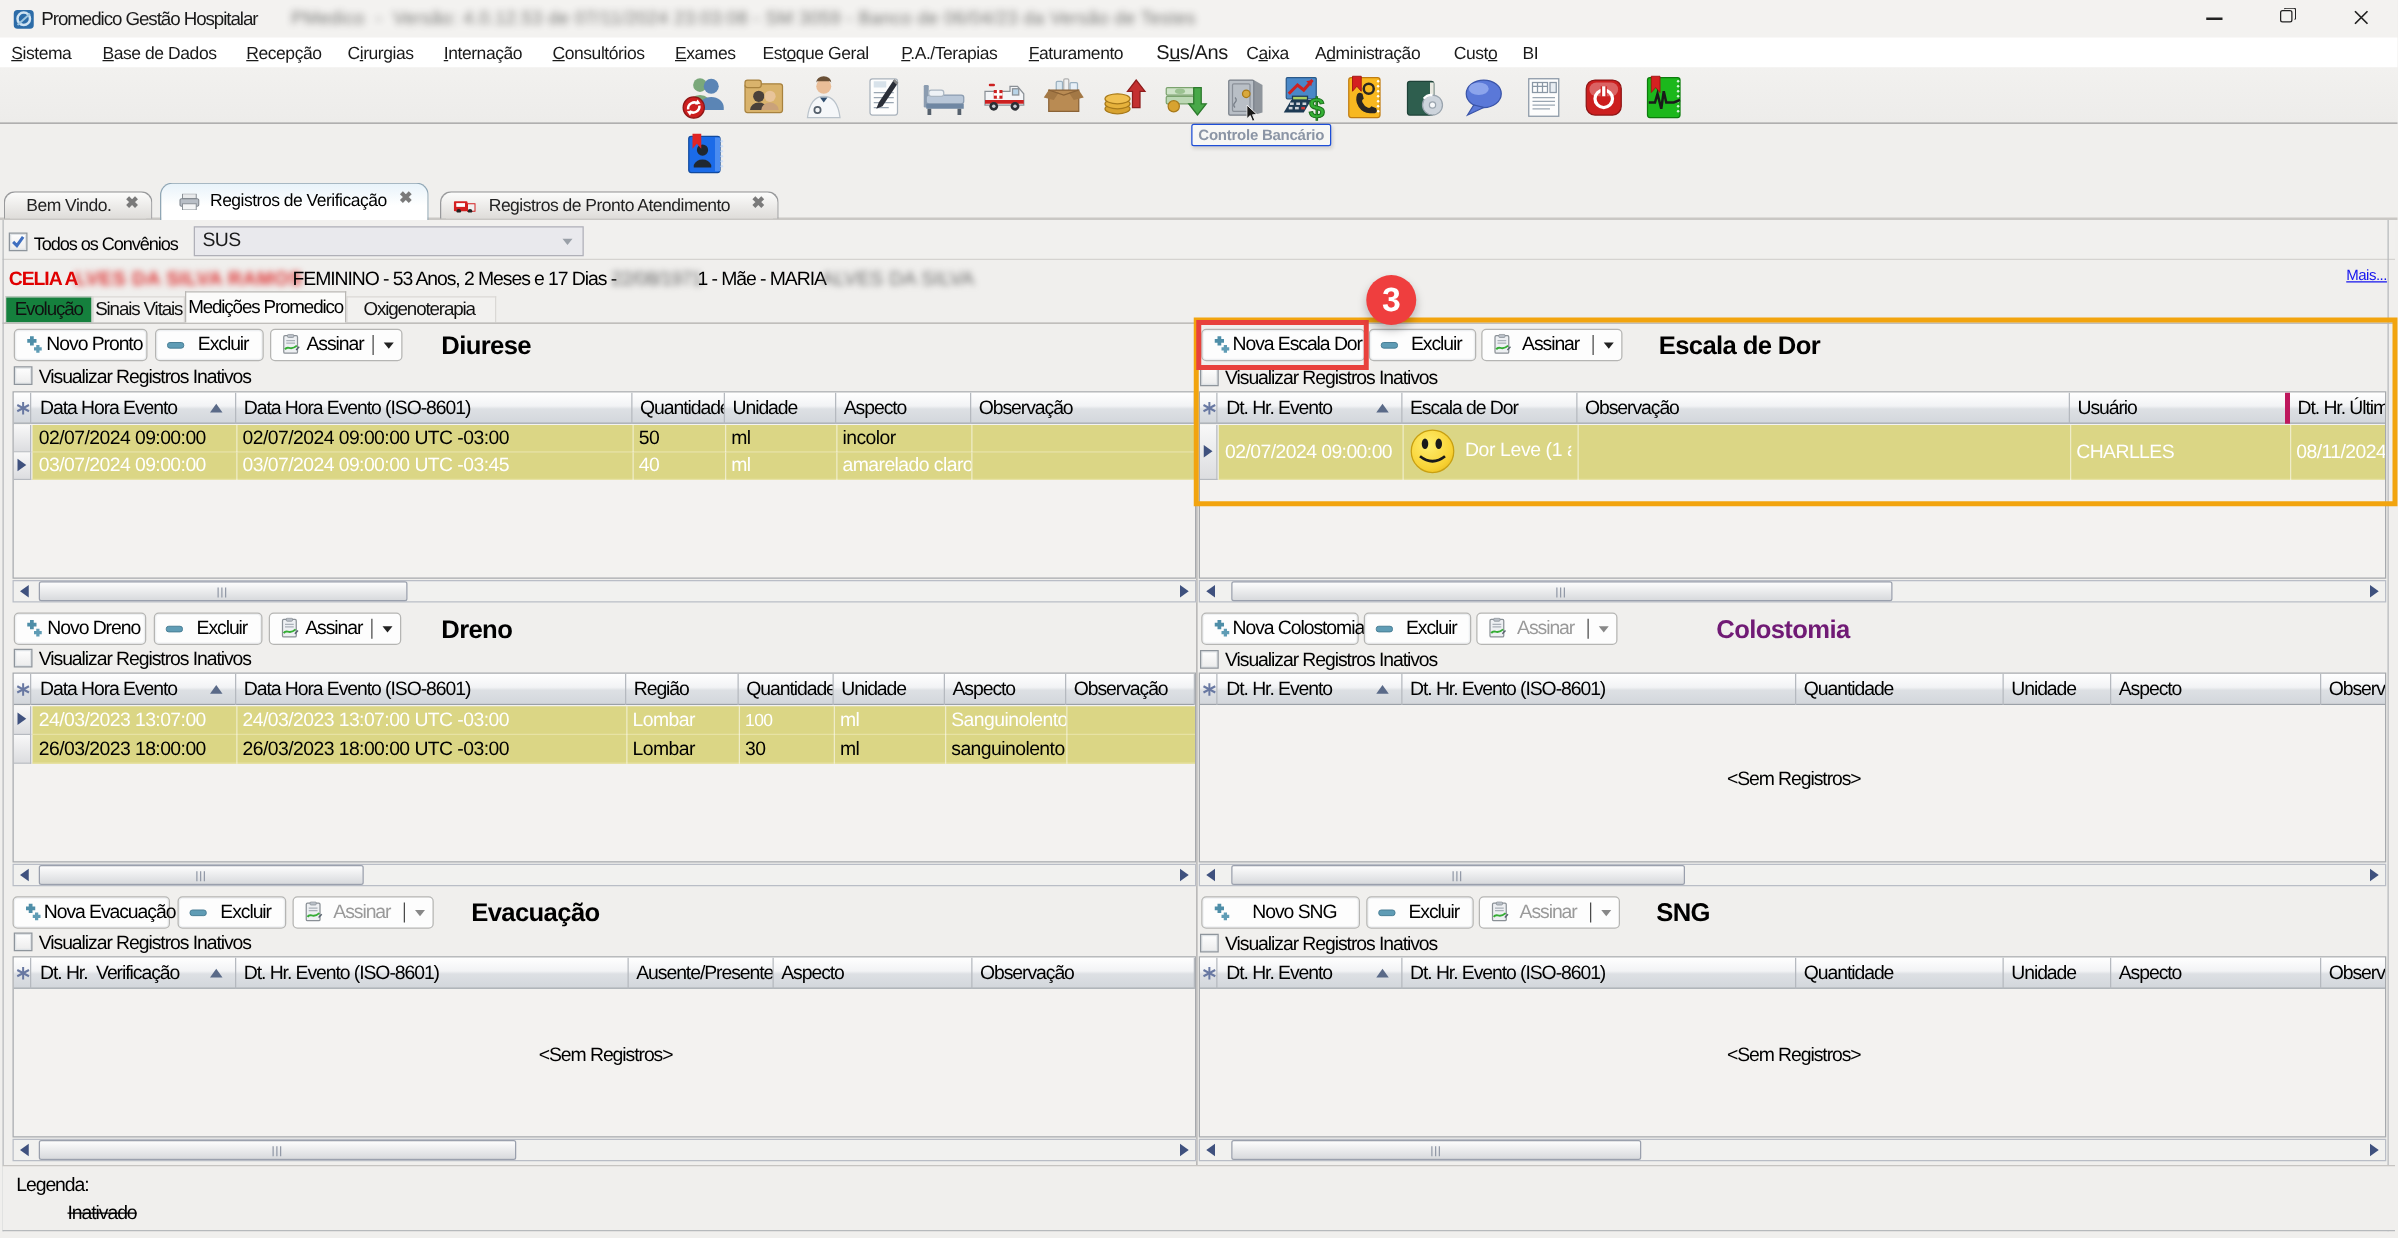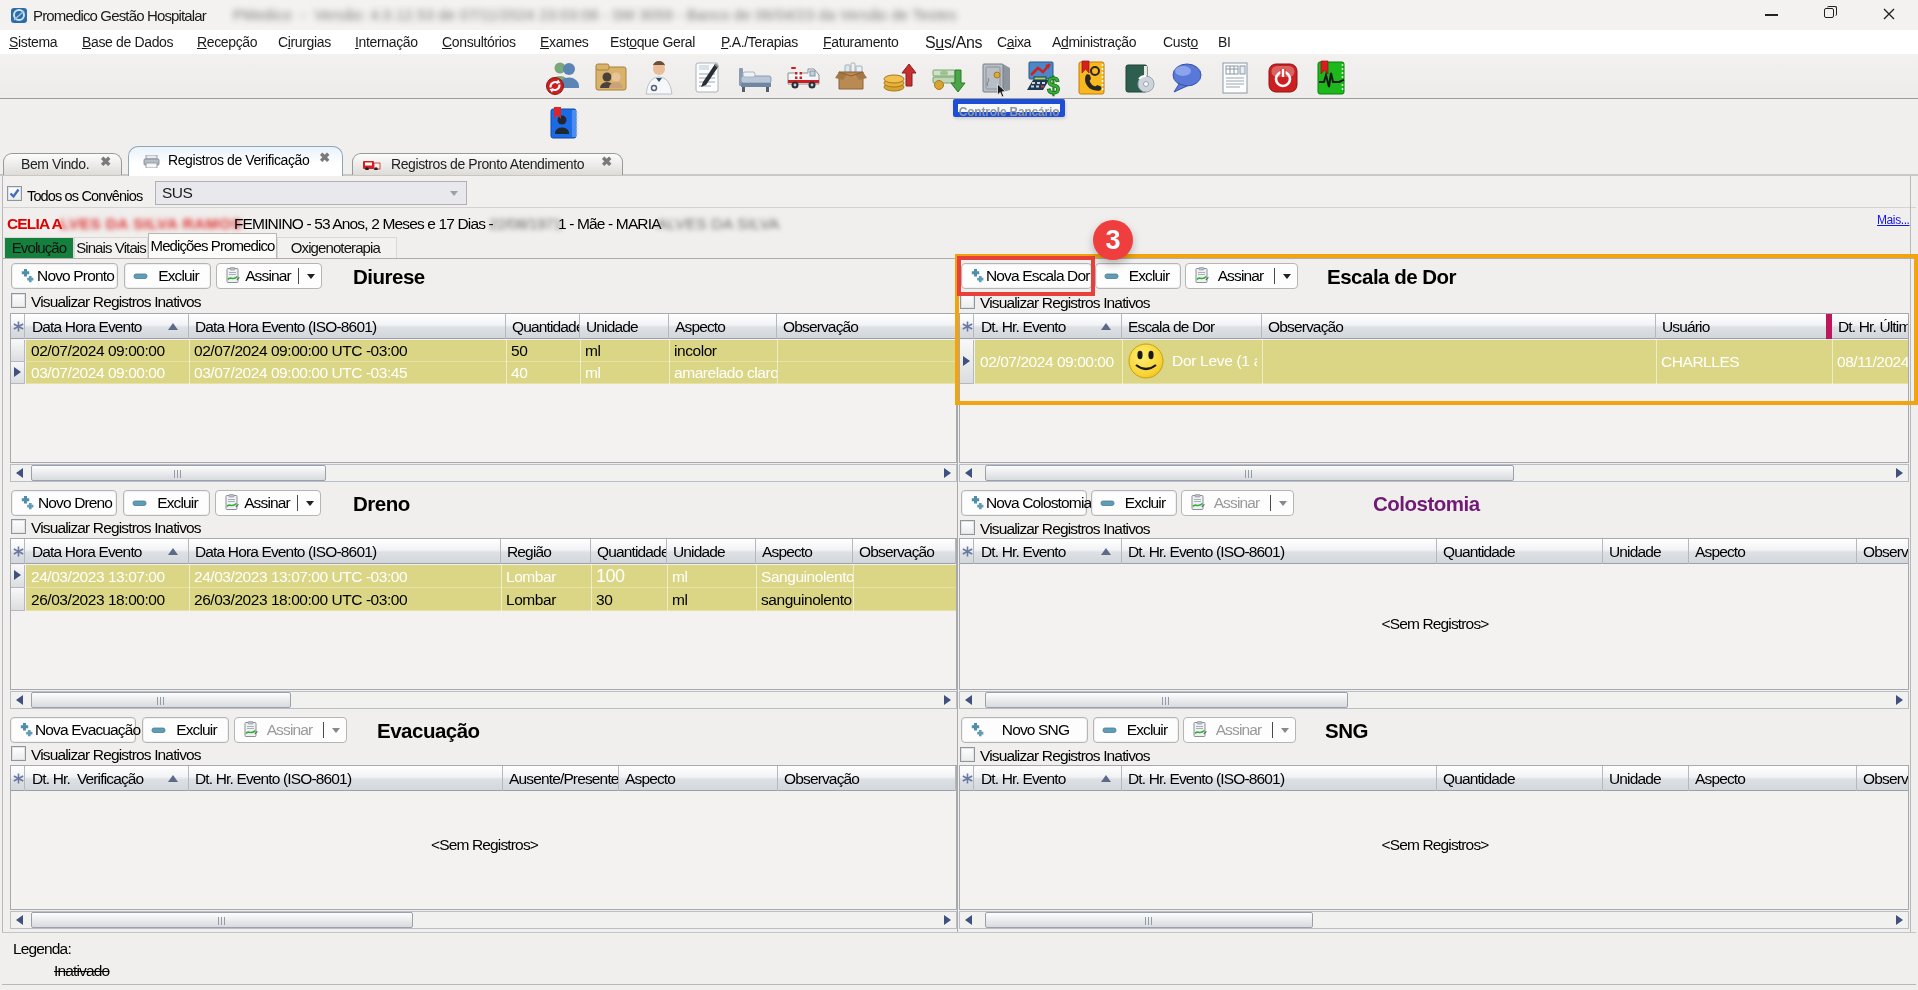--- a/index.html
+++ b/index.html
@@ -244,21 +244,21 @@
           <circle cx="27.5" cy="15" r="1"></circle>
           <circle cx="27.5" cy="19" r="1"></circle>
           <circle cx="27.5" cy="23" r="1"></circle>
           <circle cx="27.5" cy="27" r="1"></circle>
         </g>
         <circle cx="12" cy="14" r="4.5" fill="#202830"></circle>
         <path d="M5,26 a7.5,7 0 0 1 14,0 l0,2 -14,0 z" fill="#202830"></path>
         <path d="M4,1 h7 v12 l-3.5,-4 -3.5,4 z" fill="#e02424"></path>
       </svg>
     </span>
-<div style="position:absolute;left:953px;top:99px;width:112px;height:18px;background:#f7f7f5;border:5px solid #1d4ed8;border-radius:2px;box-shadow:1px 2px 3px rgba(0,0,0,0.12);text-align:center;line-height:17px;font-size:12px;font-weight:bold;color:#8b95a5;">Controle Bancário</div>
+<div style="position:absolute;left:953px;top:99px;width:112px;height:18px;background:#f7f7f5;border:1px solid #1d4ed8;border-radius:2px;box-shadow:1px 2px 3px rgba(0,0,0,0.12);text-align:center;line-height:17px;font-size:12px;font-weight:bold;color:#8b95a5;">Controle Bancário</div>
 <span style="position:absolute;left:997px;top:84px;">
       <svg width="10" height="15" viewBox="0 0 10 15" style="display:block;">
         <path d="M0.5,0 L0.5,11 L3.2,8.4 L5,13 L6.8,12.2 L5,7.8 L8.6,7.6 Z" fill="#1a1a1a" stroke="#fff" stroke-width="0.7"></path>
       </svg>
     </span>
 <div style="position:absolute;left:0;top:174px;width:1918px;height:2px;background:#c9c7c4;"></div>
 <div style="position:absolute;left:3px;top:153px;width:119px;height:22px;background:linear-gradient(180deg,#fcfcfb,#dedcd9);border:1px solid #98999b;border-bottom:none;border-radius:9px 9px 0 0;">
       <span style="position:absolute;left:17px;top:0;line-height:21px;font-size:14px;letter-spacing:-0.4px;color:#222;white-space:nowrap;">Bem Vindo.</span>
       <span style="position:absolute;right:10px;top:0px;font-size:13px;color:#7a7a7a;font-weight:bold;">✖</span>
     </div>
@@ -468,21 +468,21 @@
       <div style="position:absolute;left:15px;top:0;width:147px;height:25px;border-right:1px solid #b5b9bf;overflow:hidden;">
         <span style="position:absolute;left:6px;top:2px;line-height:22px;font-size:15.5px;letter-spacing:-0.85px;white-space:nowrap;">Dt. Hr. Evento</span>
         <span style="position:absolute;right:10px;top:9px;width:0;height:0;border-left:5.5px solid transparent;border-right:5.5px solid transparent;border-bottom:7px solid #5a6a88;"></span>
       </div>
       <div style="position:absolute;left:162px;top:0;width:140px;height:25px;border-right:1px solid #b5b9bf;overflow:hidden;">
         <span style="position:absolute;left:6px;top:2px;line-height:22px;font-size:15.5px;letter-spacing:-0.85px;white-space:nowrap;">Escala de Dor</span>
       </div>
       <div style="position:absolute;left:302px;top:0;width:394px;height:25px;border-right:1px solid #b5b9bf;overflow:hidden;">
         <span style="position:absolute;left:6px;top:2px;line-height:22px;font-size:15.5px;letter-spacing:-0.85px;white-space:nowrap;">Observação</span>
       </div>
-      <div style="position:absolute;left:696px;top:0;width:176px;height:25px;border-right:6px solid #be185d;overflow:hidden;">
+      <div style="position:absolute;left:696px;top:0;width:176px;height:25px;border-right:4px solid #be185d;overflow:hidden;">
         <span style="position:absolute;left:6px;top:2px;line-height:22px;font-size:15.5px;letter-spacing:-0.85px;white-space:nowrap;">Usuário</span>
       </div>
       <div style="position:absolute;left:872px;top:0;width:77px;height:25px;border-right:1px solid #b5b9bf;overflow:hidden;">
         <span style="position:absolute;left:6px;top:2px;line-height:22px;font-size:15.5px;letter-spacing:-0.85px;white-space:nowrap;">Dt. Hr. Últim</span>
       </div>
       <div style="position:absolute;left:15px;top:26px;width:935px;height:44px;background:#dbd685;border-bottom:1px solid #e7e2a4;"></div>
       <div style="position:absolute;left:0;top:26px;width:14px;height:44px;background:linear-gradient(180deg,#f8f8f8,#dcdde0);border-right:1px solid #b5b9bf;border-bottom:1px solid #b5b9bf;">
         <span style="position:absolute;left:3px;top:16px;width:0;height:0;border-top:5.5px solid transparent;border-bottom:5.5px solid transparent;border-left:7px solid #3f517e;"></span>
       </div>
       <div style="position:absolute;left:20px;top:26px;width:142px;height:44px;line-height:44px;font-size:15.5px;letter-spacing:-0.45px;color:#fff;white-space:nowrap;overflow:hidden;">02/07/2024 09:00:00</div>
@@ -588,21 +588,21 @@
       <div style="position:absolute;left:842px;top:0;width:103px;height:25px;border-right:1px solid #b5b9bf;overflow:hidden;">
         <span style="position:absolute;left:6px;top:2px;line-height:22px;font-size:15.5px;letter-spacing:-0.85px;white-space:nowrap;">Observação</span>
       </div>
       <div style="position:absolute;left:15px;top:26px;width:932px;height:23px;background:#dbd685;border-bottom:1px solid #e7e2a4;"></div>
       <div style="position:absolute;left:0;top:26px;width:14px;height:23px;background:linear-gradient(180deg,#f8f8f8,#dcdde0);border-right:1px solid #b5b9bf;border-bottom:1px solid #b5b9bf;">
         <span style="position:absolute;left:3px;top:5px;width:0;height:0;border-top:5.5px solid transparent;border-bottom:5.5px solid transparent;border-left:7px solid #3f517e;"></span>
       </div>
       <div style="position:absolute;left:20px;top:26px;width:158px;height:23px;line-height:23px;font-size:15.5px;letter-spacing:-0.45px;color:#fff;white-space:nowrap;overflow:hidden;">24/03/2023 13:07:00</div>
       <div style="position:absolute;left:183px;top:26px;width:307px;height:23px;line-height:23px;font-size:15.5px;letter-spacing:-0.45px;color:#fff;white-space:nowrap;overflow:hidden;">24/03/2023 13:07:00 UTC -03:00</div>
       <div style="position:absolute;left:495px;top:26px;width:85px;height:23px;line-height:23px;font-size:15.5px;letter-spacing:-0.45px;color:#fff;white-space:nowrap;overflow:hidden;">Lombar</div>
-      <div style="position:absolute;left:585px;top:26px;width:71px;height:23px;line-height:23px;font-size:18px;letter-spacing:-0.45px;color:#fff;white-space:nowrap;overflow:hidden;">100</div>
+      <div style="position:absolute;left:585px;top:26px;width:71px;height:23px;line-height:23px;font-size:14px;letter-spacing:-0.45px;color:#fff;white-space:nowrap;overflow:hidden;">100</div>
       <div style="position:absolute;left:661px;top:26px;width:84px;height:23px;line-height:23px;font-size:15.5px;letter-spacing:-0.45px;color:#fff;white-space:nowrap;overflow:hidden;">ml</div>
       <div style="position:absolute;left:750px;top:26px;width:92px;height:23px;line-height:23px;font-size:15.5px;letter-spacing:-0.45px;color:#fff;white-space:nowrap;overflow:hidden;">Sanguinolento</div>
       <div style="position:absolute;left:178px;top:26px;width:1px;height:23px;background:rgba(255,255,255,0.55);"></div>
       <div style="position:absolute;left:490px;top:26px;width:1px;height:23px;background:rgba(255,255,255,0.55);"></div>
       <div style="position:absolute;left:580px;top:26px;width:1px;height:23px;background:rgba(255,255,255,0.55);"></div>
       <div style="position:absolute;left:656px;top:26px;width:1px;height:23px;background:rgba(255,255,255,0.55);"></div>
       <div style="position:absolute;left:745px;top:26px;width:1px;height:23px;background:rgba(255,255,255,0.55);"></div>
       <div style="position:absolute;left:842px;top:26px;width:1px;height:23px;background:rgba(255,255,255,0.55);"></div>
       <div style="position:absolute;left:945px;top:26px;width:1px;height:23px;background:rgba(255,255,255,0.55);"></div>
       <div style="position:absolute;left:15px;top:49px;width:932px;height:23px;background:#dbd685;border-bottom:1px solid #e7e2a4;"></div>

